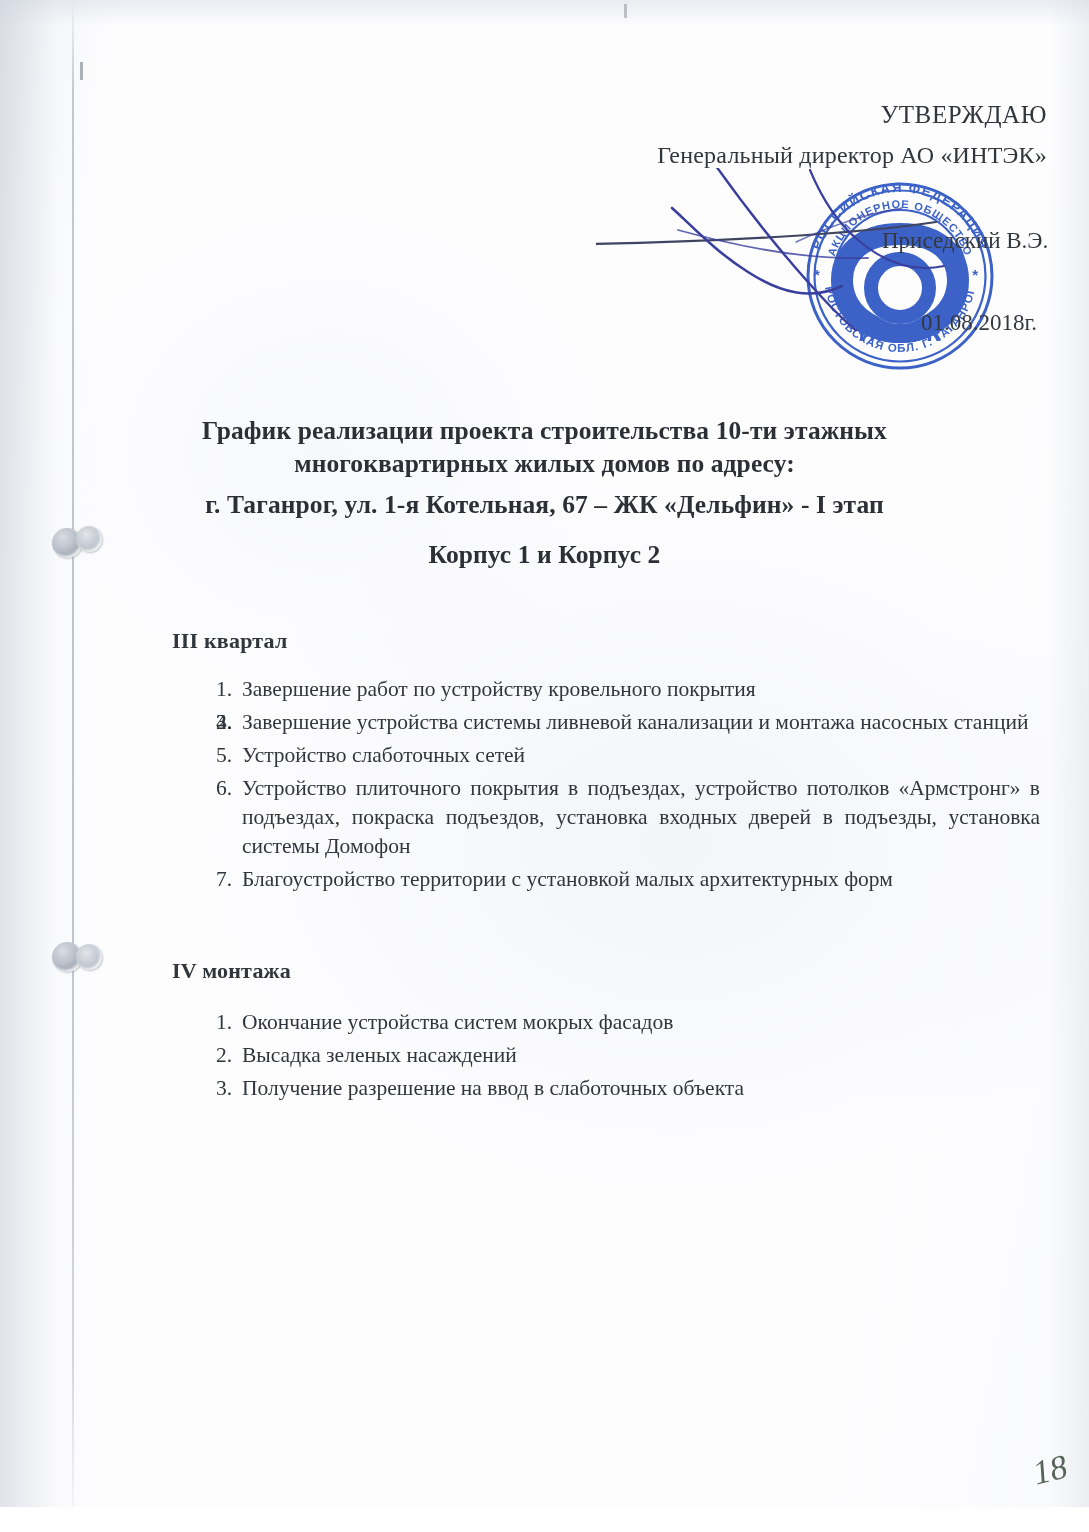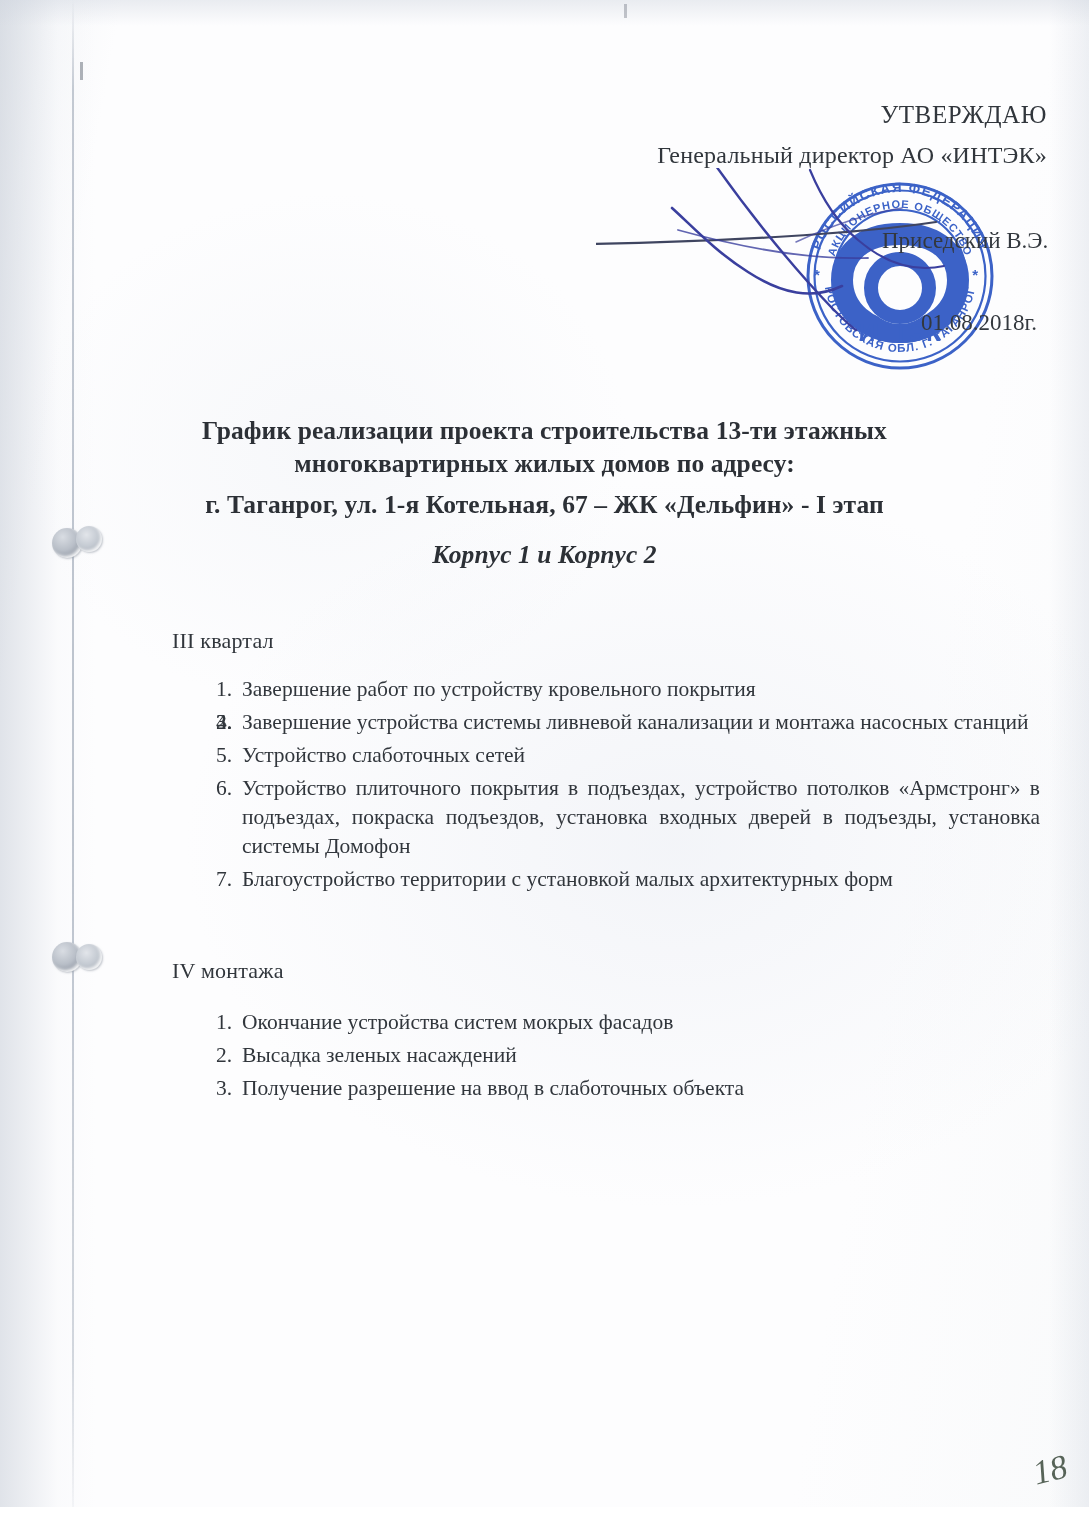--- a/index.html
+++ b/index.html
@@ -121,28 +121,29 @@
     width: 1089px;
     text-align: center;
   }
   .title-line {
     font-weight: bold;
     color: #2c3036;
     letter-spacing: 0.1px;
   }
   .t1 { font-size: 25.5px; line-height: 33px; padding: 0 150px; }
   .t2 { font-size: 25.5px; line-height: 33px; margin-top: 8px; }
-  .t3 { font-size: 25.5px; line-height: 33px; margin-top: 17px; font-style: italic; }
+  .t3 { font-size: 25.5px; line-height: 33px; margin-top: 17px; }
 
   
   .quarter {
     position: absolute;
     font-size: 22px;
     color: #31363c;
     letter-spacing: 0.2px;
+    font-weight: bold;
   }
   .q3 { left: 172px; top: 628px; }
   .q4 { left: 172px; top: 958px; }
 
   .list {
     position: absolute;
     left: 200px;
     width: 840px;
     margin: 0;
     padding: 0;
@@ -244,21 +245,21 @@
       <path d="M 214,2 C 224,26 238,52 262,72 C 290,96 320,104 348,98" stroke-width="2.2"></path>
       <path d="M 82,62 C 140,78 210,92 272,90" stroke-width="1.8" opacity="0.8"></path>
       <path d="M 200,74 C 230,60 268,46 306,40" stroke-width="1.6" opacity="0.7"></path>
     </g>
   </svg>
 
   <div class="sig-name">Приседский В.Э.</div>
   <div class="sig-date">01.08.2018г.</div>
 
   <div class="title-block">
-    <div class="title-line t1">График реализации проекта строительства 13-ти этажных многоквартирных жилых домов по адресу:</div>
+    <div class="title-line t1">График реализации проекта строительства 10-ти этажных многоквартирных жилых домов по адресу:</div>
     <div class="title-line t2">г. Таганрог, ул. 1-я Котельная, 67 – ЖК «Дельфин» - I этап</div>
     <div class="title-line t3">Корпус 1 и Корпус 2</div>
   </div>
 
   <div class="quarter q3">III квартал</div>
   <ul class="list list-3">
     <li class="single"><span class="num">1.</span><span>Завершение работ по устройству кровельного покрытия</span></li>
     <li class="single"><span class="num">2.</span></li>
     <li class="single"><span class="num">3.</span></li>
     <li><span class="num">4.</span><span>Завершение устройства системы ливневой канализации и монтажа насосных станций</span></li>

